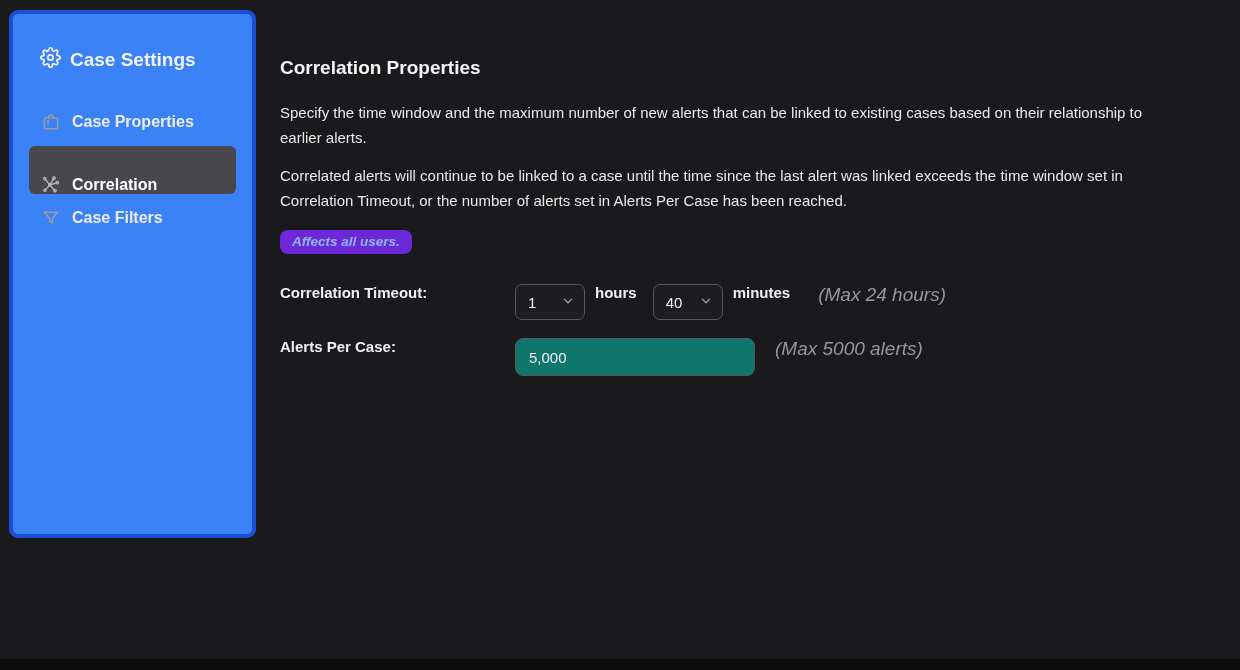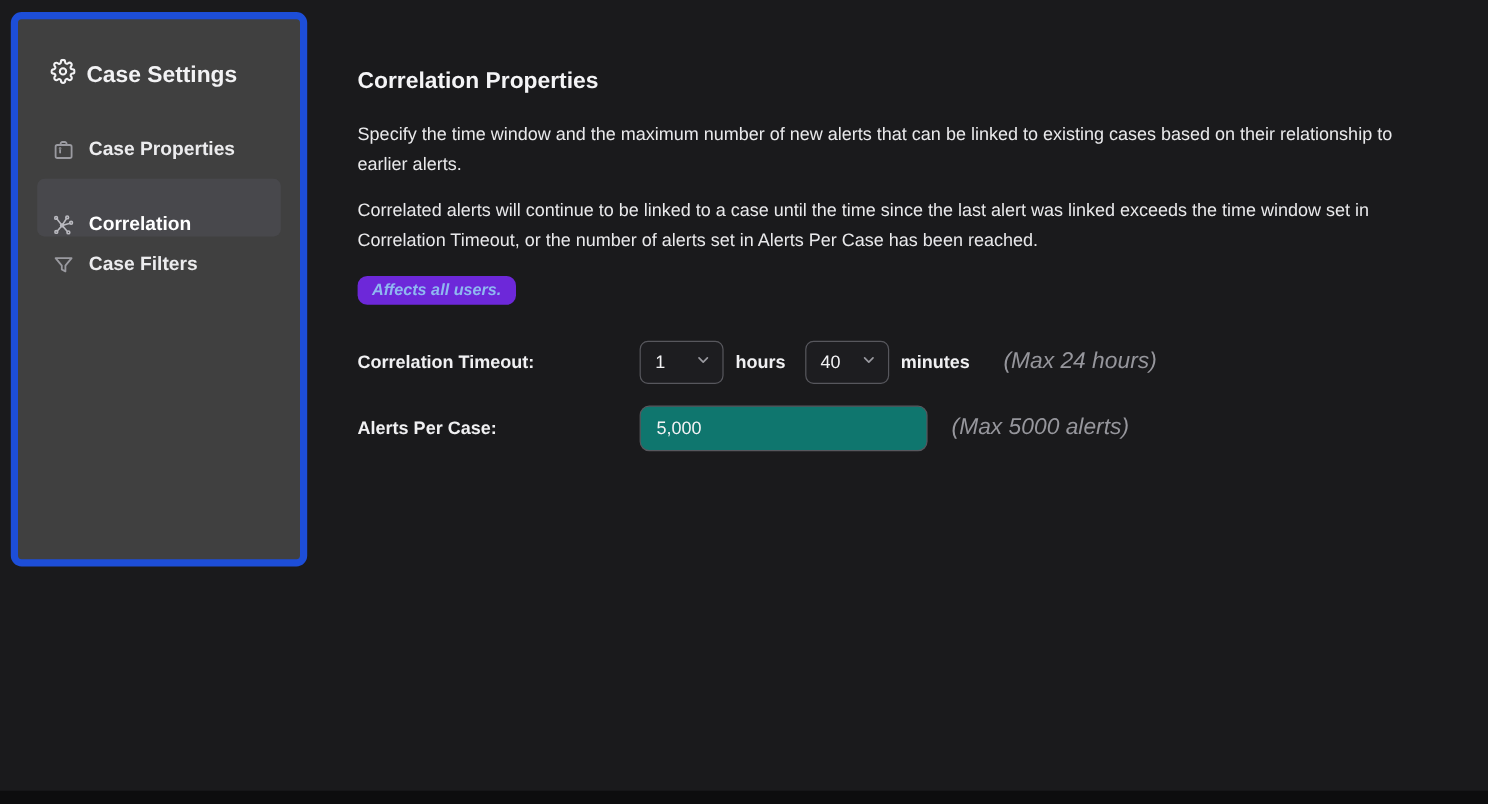--- a/index.html
+++ b/index.html
@@ -15,23 +15,23 @@
   .bottom-strip {
     position: absolute;
     left: 0; right: 0; bottom: 0;
     height: 11px;
     background: #0d0d0e;
   }
   
   .sidebar {
     position: absolute;
     left: 9px; top: 10px;
-    width: 247px; height: 462px;
-    background: #404040;
-    border: 6px solid #1d4ed8;
+    width: 247px; height: 528px;
+    background: #3b82f6;
+    border: 4px solid #1d4ed8;
     border-radius: 9px;
     box-sizing: border-box;
   }
   .sidebar-title {
     display: flex;
     align-items: center;
     gap: 9px;
     padding: 33px 0 0 27px;
     font-size: 19px;
     font-weight: 700;
@@ -53,21 +53,21 @@
   }
   .sidebar-item.selected {
     background: #48484c;
     color: #ffffff;
     align-items: flex-end;
   }
   .sidebar-item .icon { display: flex; align-items: center; }
   
   .main {
     position: absolute;
-    left: 298px; top: 57px;
+    left: 280px; top: 57px;
     width: 885px;
   }
   .main h1 {
     margin: 0;
     font-size: 19px;
     font-weight: 700;
     color: #f4f4f6;
   }
   .main p {
     margin: 0;
@@ -84,21 +84,20 @@
     background: #6d28d9;
     color: #8fb8f1;
     font-size: 13.5px;
     font-weight: 700;
     font-style: italic;
     border-radius: 8px;
   }
   .form { margin-top: 30px; }
   .form-row {
     display: flex;
-    align-items: center;
   }
   .form-row + .form-row { margin-top: 18px; }
   .row-label {
     width: 235px;
     flex: 0 0 235px;
     font-size: 15px;
     font-weight: 700;
     color: #f0f0f2;
   }
   .select {

